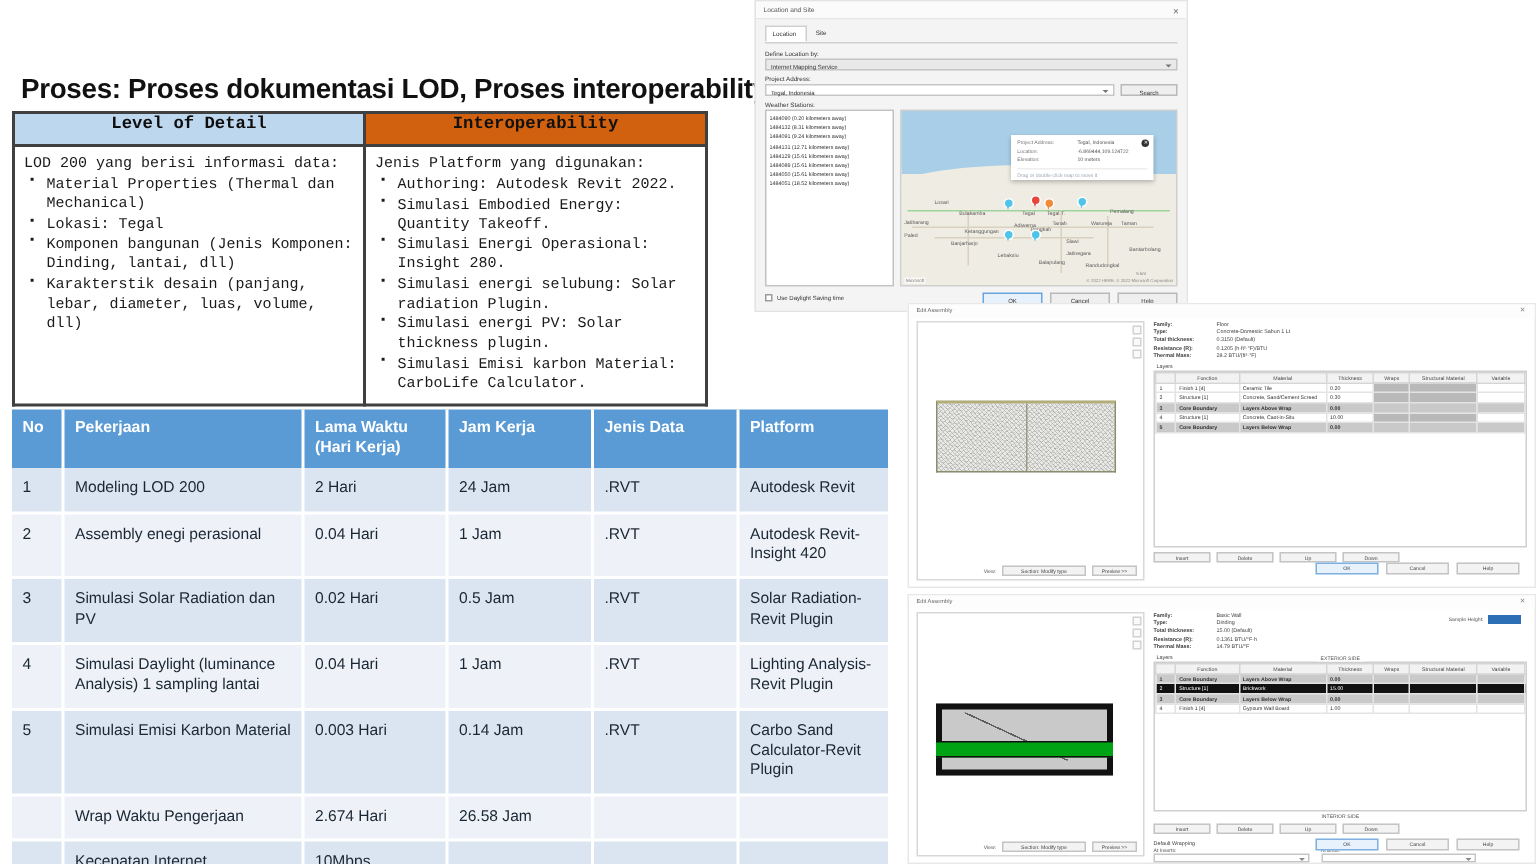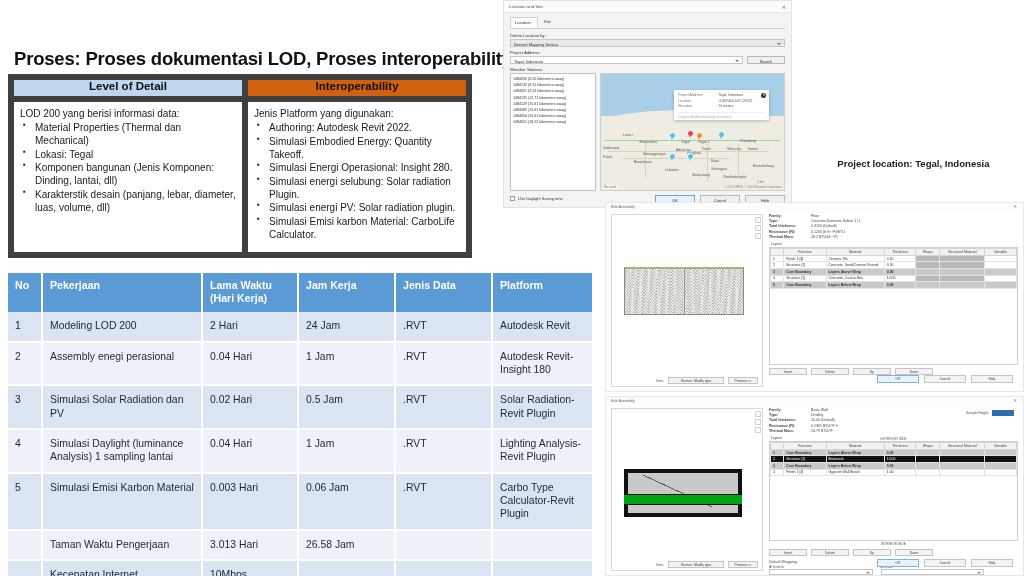--- a/index.html
+++ b/index.html
@@ -20,21 +20,21 @@
     letter-spacing: -0.2px; white-space: nowrap;
   }
 
   
   .top-table {
     position: absolute; left: 8px; top: 74px;
     width: 464px; height: 184px;
     border-collapse: collapse; table-layout: fixed;
     border: 1px solid #1a1a1a;
   }
-  .top-table td { border: 6px solid #404040; vertical-align: top; padding: 0; }
+  .top-table td { border: 2px solid #404040; vertical-align: top; padding: 0; font-family: Liberation Mono, monospace; }
   .th-lod, .th-inter {
     height: 22px; text-align: center; font-weight: bold; font-size: 11.5px;
     color: #0e0e0e; vertical-align: middle;
   }
   .th-lod { background: #bdd7ee; width: 234px; }
   .th-inter { background: #d2610f; color:#111; }
   .cellbody { padding: 5px 6px 6px 6px; font-size: 10px; color:#1a1a1a; line-height: 1.30; }
   .cellbody .lead { margin: 0 0 1px 0; }
   .cellbody ul { margin: 0; padding: 0; list-style: none; }
   .cellbody li { position: relative; padding-left: 15px; margin: 0 0 0.5px 0; }
@@ -234,21 +234,21 @@
         </div>
       </td>
       <td>
         <div class="cellbody">
           <p class="lead">Jenis Platform yang digunakan:</p>
           <ul>
             <li>Authoring: Autodesk Revit 2022.</li>
             <li>Simulasi Embodied Energy: Quantity Takeoff.</li>
             <li>Simulasi Energi Operasional: Insight 280.</li>
             <li>Simulasi energi selubung: Solar radiation Plugin.</li>
-            <li>Simulasi energi PV: Solar radiation plugin.</li>
+            <li>Simulasi energi PV: Solar thickness plugin.</li>
             <li>Simulasi Emisi karbon Material: CarboLife Calculator.</li>
           </ul>
         </div>
       </td>
     </tr>
   </tbody>
     </table>
 
   <table class="data-table">
     <colgroup>
@@ -277,21 +277,21 @@
         <td>24 Jam</td>
         <td>.RVT</td>
         <td>Autodesk Revit</td>
       </tr>
       <tr class="even">
         <td>2</td>
         <td>Assembly enegi perasional</td>
         <td>0.04 Hari</td>
         <td>1 Jam</td>
         <td>.RVT</td>
-        <td>Autodesk Revit-Insight 180</td>
+        <td>Autodesk Revit-Insight 420</td>
       </tr>
       <tr class="odd">
         <td>3</td>
         <td>Simulasi Solar Radiation dan PV</td>
         <td>0.02 Hari</td>
         <td>0.5 Jam</td>
         <td>.RVT</td>
         <td>Solar Radiation-Revit Plugin</td>
       </tr>
       <tr class="even">
@@ -299,28 +299,28 @@
         <td>Simulasi Daylight (luminance Analysis) 1 sampling lantai</td>
         <td>0.04 Hari</td>
         <td>1 Jam</td>
         <td>.RVT</td>
         <td>Lighting Analysis-Revit Plugin</td>
       </tr>
       <tr class="odd">
         <td>5</td>
         <td>Simulasi Emisi Karbon Material</td>
         <td>0.003 Hari</td>
-        <td>0.06 Jam</td>
+        <td>0.14 Jam</td>
         <td>.RVT</td>
-        <td>Carbo Type Calculator-Revit Plugin</td>
+        <td>Carbo Sand Calculator-Revit Plugin</td>
       </tr>
       <tr class="even">
         <td></td>
-        <td>Taman Waktu Pengerjaan</td>
-        <td>3.013 Hari</td>
+        <td>Wrap Waktu Pengerjaan</td>
+        <td>2.674 Hari</td>
         <td>26.58 Jam</td>
         <td></td>
         <td></td>
       </tr>
       <tr class="odd">
         <td></td>
         <td>Kecepatan Internet</td>
         <td>10Mbps</td>
         <td></td>
         <td></td>
@@ -452,21 +452,20 @@
 
       <div class="dlg-footer">
         <div class="btn-f primary">OK</div>
         <div class="btn-f">Cancel</div>
         <div class="btn-f">Help</div>
       </div>
     </div>
   </div>
 
   <div class="caption">
-    <div class="line1">Project location: Tegal, Indonesia</div>
   </div>
 
   <div class="shot" id="shot-assembly1">
     <div class="ea-title">
       <span>Edit Assembly</span>
       <span class="x">✕</span>
     </div>
     <div class="ea-body">
       <div class="ea-preview">
         <div class="ea-prev-toolbar">

